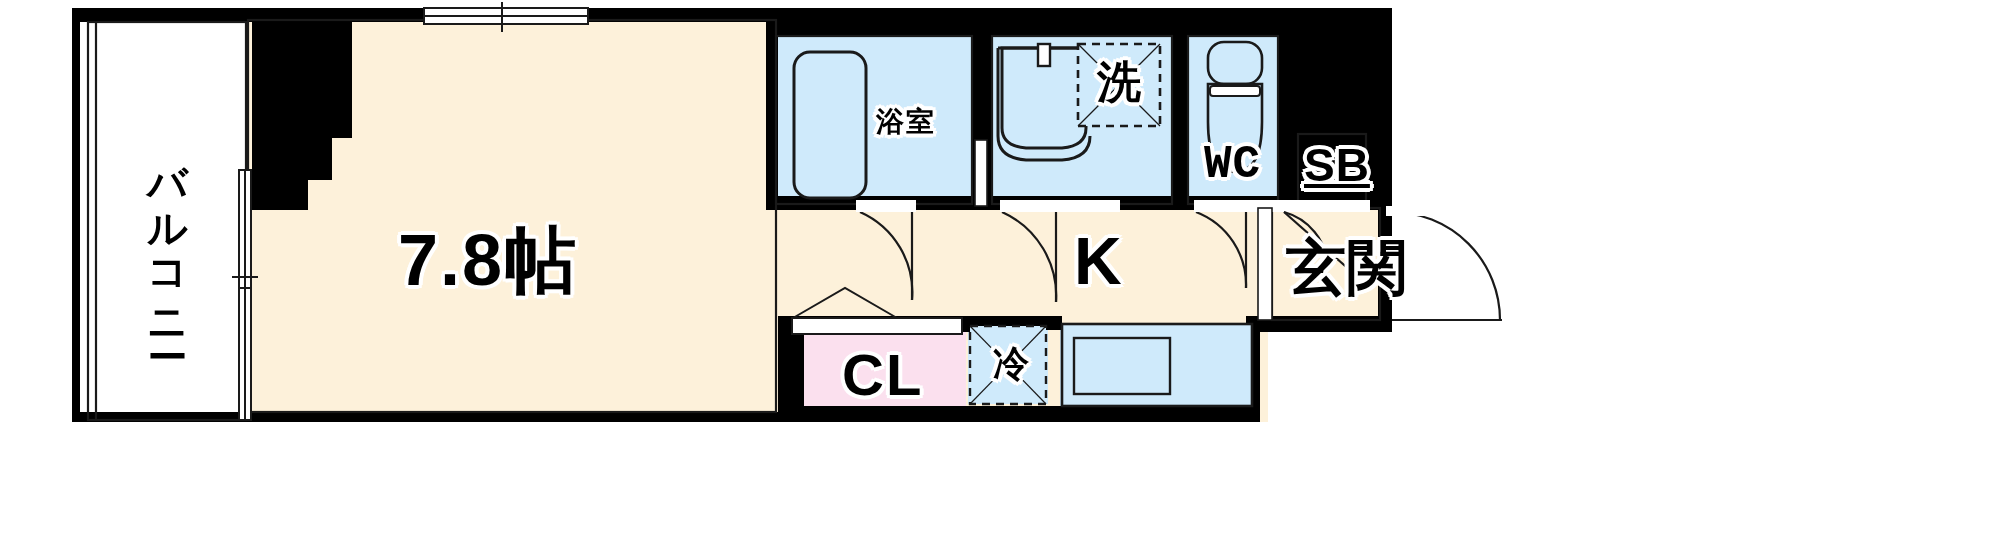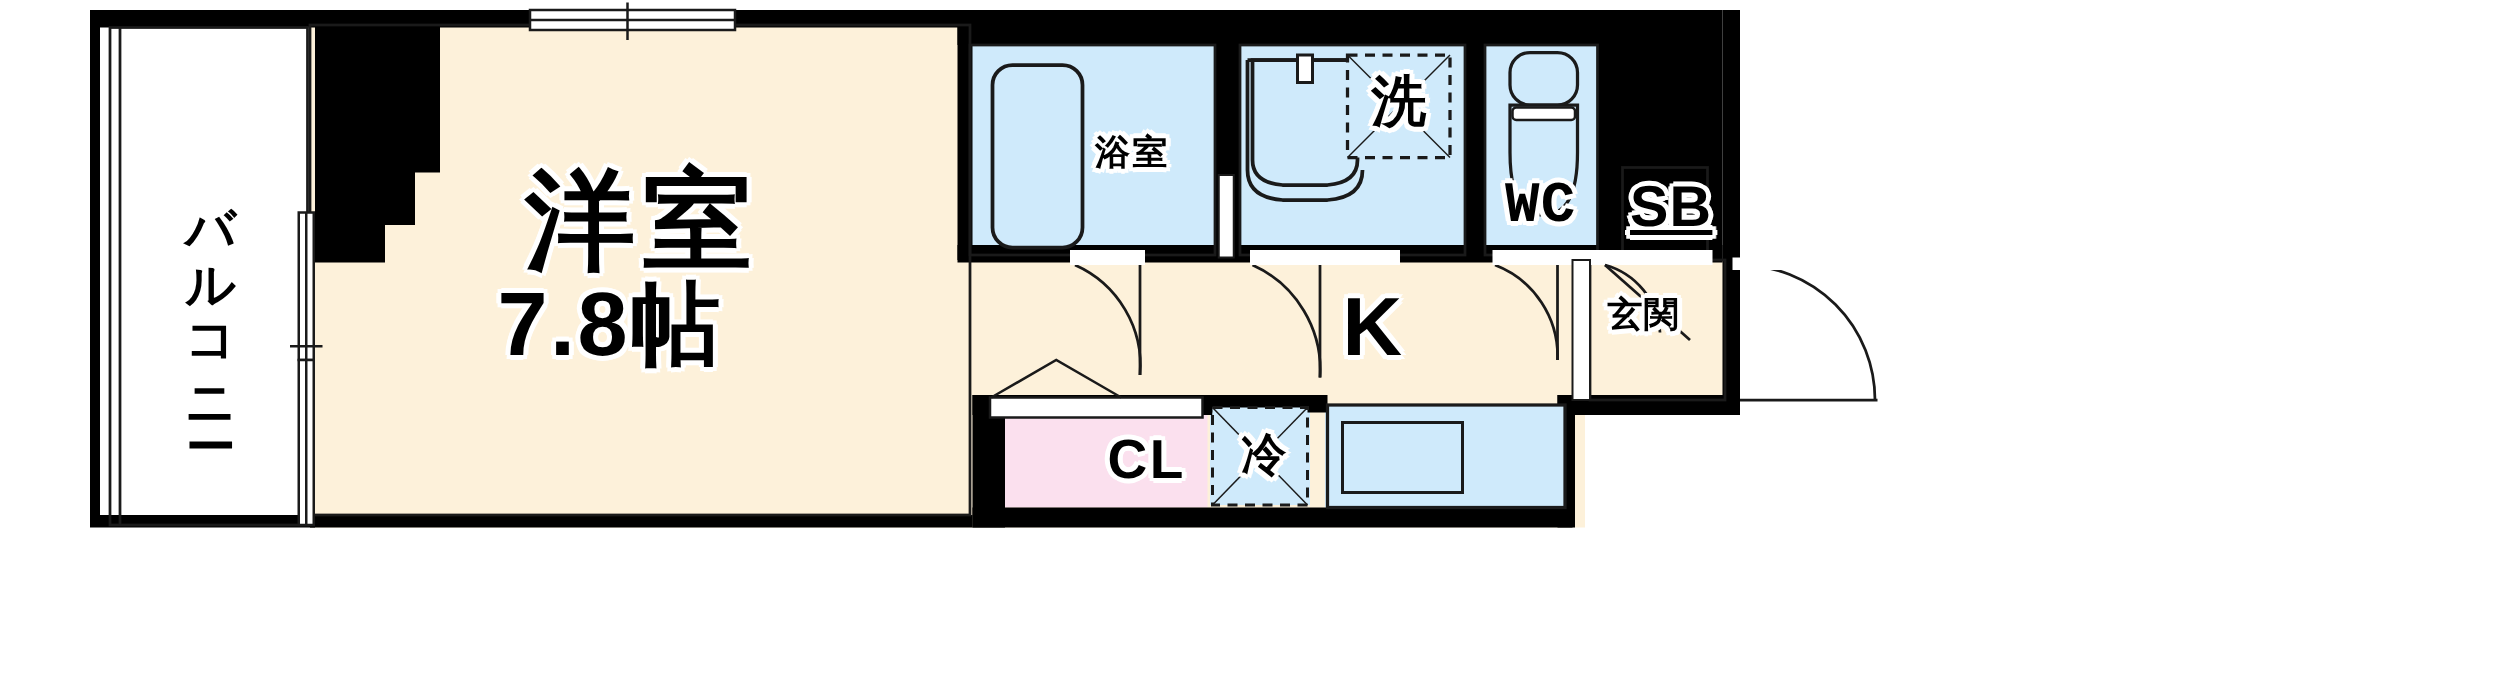--- a/index.html
+++ b/index.html
@@ -176,34 +176,33 @@
 
   <g fill="#ffffff" stroke="#1a1a1a" stroke-width="1.6">
     <rect x="975" y="140" width="12" height="66"></rect>
     <rect x="1258" y="208" width="14" height="112"></rect>
   </g>
 
 </svg>
 
 <div class="lbl vtxt" style="left:148px;top:138px;font-size:40px;letter-spacing:4px;">バルコニー</div>
 
-<div class="lbl" style="left:420px;top:132px;font-size:88px;letter-spacing:6px;">洋室</div>
 
 <div class="lbl" style="left:398px;top:224px;font-size:72px;letter-spacing:2px;">7.8帖</div>
 
 <div class="lbl" style="left:876px;top:108px;font-size:28px;letter-spacing:2px;">浴室</div>
 
 <div class="lbl" style="left:1097px;top:60px;font-size:44px;">洗</div>
 
 
 <div class="lbl" style="left:1204px;top:142px;font-size:46px;letter-spacing:1px;font-family:Liberation Mono, monospace;">WC</div>
 
 <div class="lbl" style="left:1304px;top:142px;font-size:46px;letter-spacing:1px;text-decoration:underline;">SB</div>
 
 <div class="lbl" style="left:1074px;top:228px;font-size:66px;">K</div>
 
-<div class="lbl" style="left:1286px;top:238px;font-size:28px;letter-spacing:1px;">玄関</div>
-
-<div class="lbl" style="left:842px;top:346px;font-size:44px;letter-spacing:2px;margin-left:44px;">CL</div>
+<div class="lbl" style="left:1286px;top:238px;font-size:60px;letter-spacing:1px;">玄関</div>
+
+<div class="lbl" style="left:842px;top:346px;font-size:58px;letter-spacing:2px;">CL</div>
 
 <div class="lbl" style="left:993px;top:346px;font-size:36px;">冷</div>
 
 </div>
 
 </body></html>

